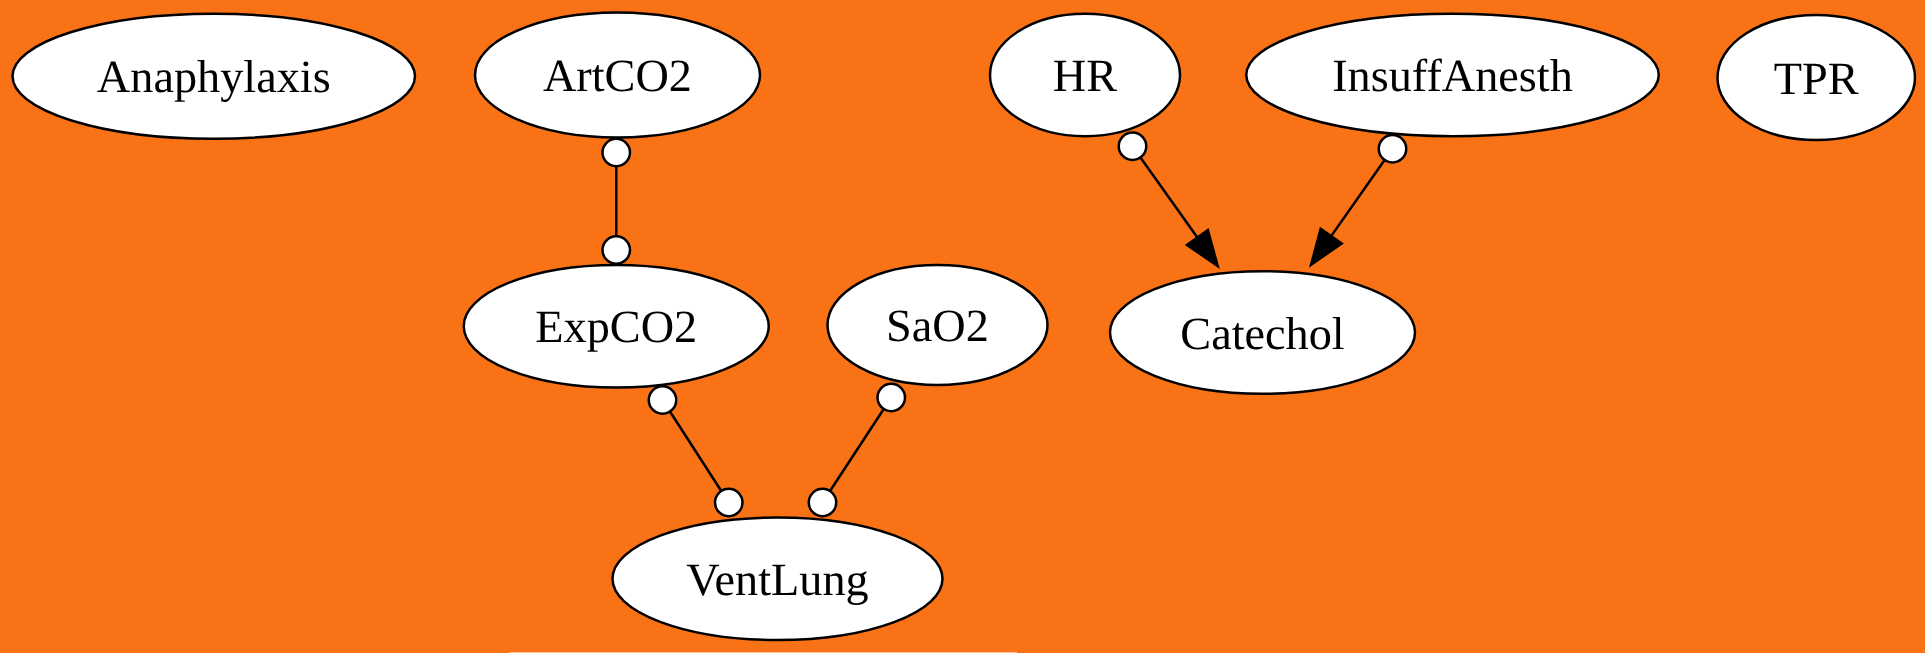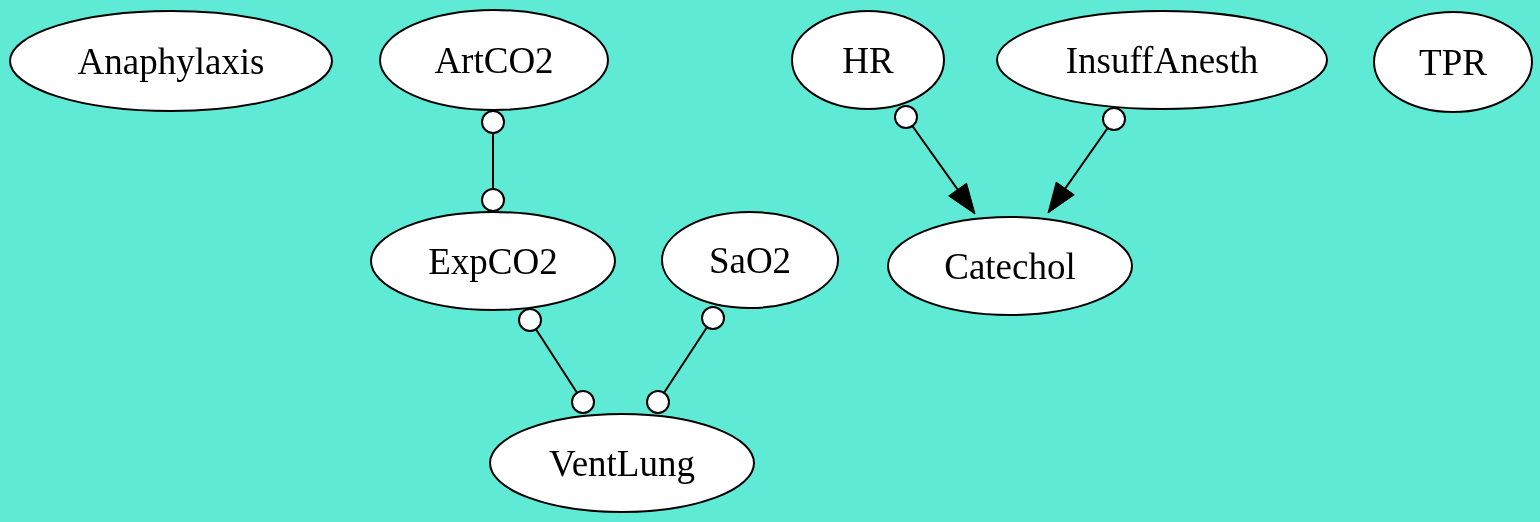--- a/index.html
+++ b/index.html
@@ -8,21 +8,21 @@
     background: #ffffff;
     width: 1540px;
     height: 522px;
     overflow: hidden;
     font-family: "Liberation Serif", "DejaVu Serif", serif;
   }
   #diagram-root {
     position: relative;
     width: 1540px;
     height: 522px;
-    background: #5eead4;
+    background: #f97316;
   }
   svg text {
     font-family: "Liberation Serif", "DejaVu Serif", serif;
     fill: #000000;
   }
 </style>
 </head>
 <body>
 
 <div id="diagram-root">

